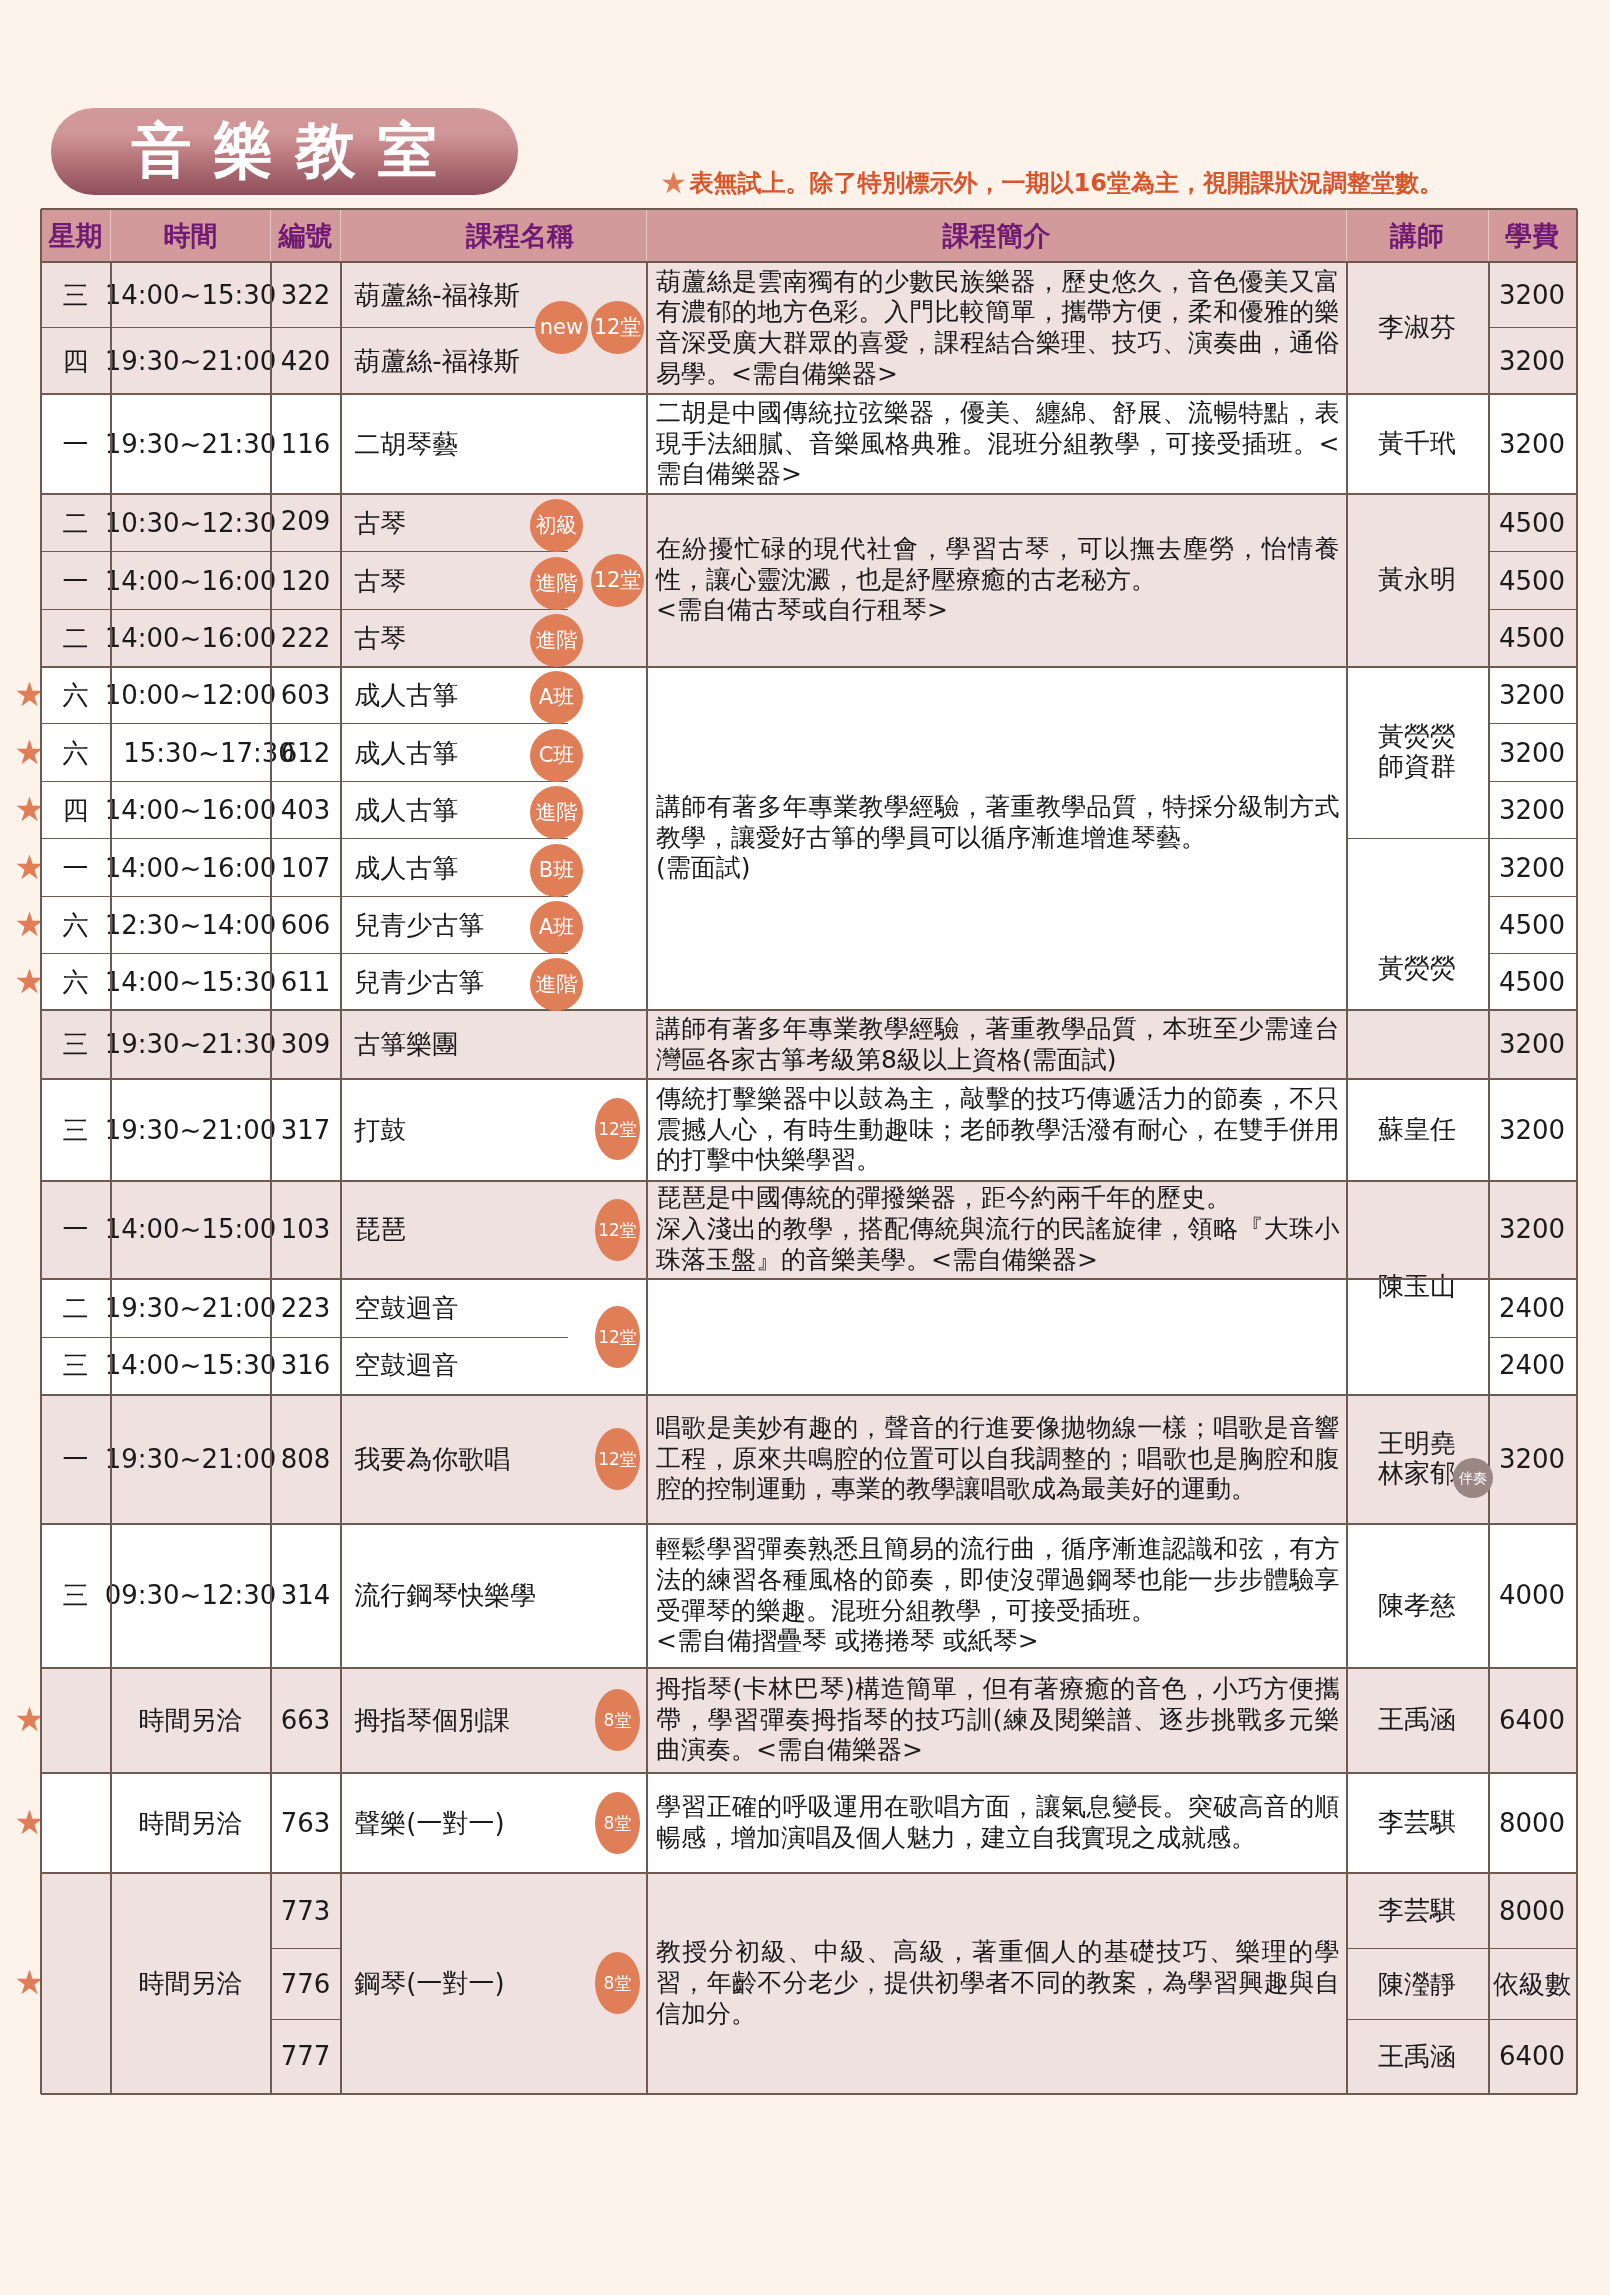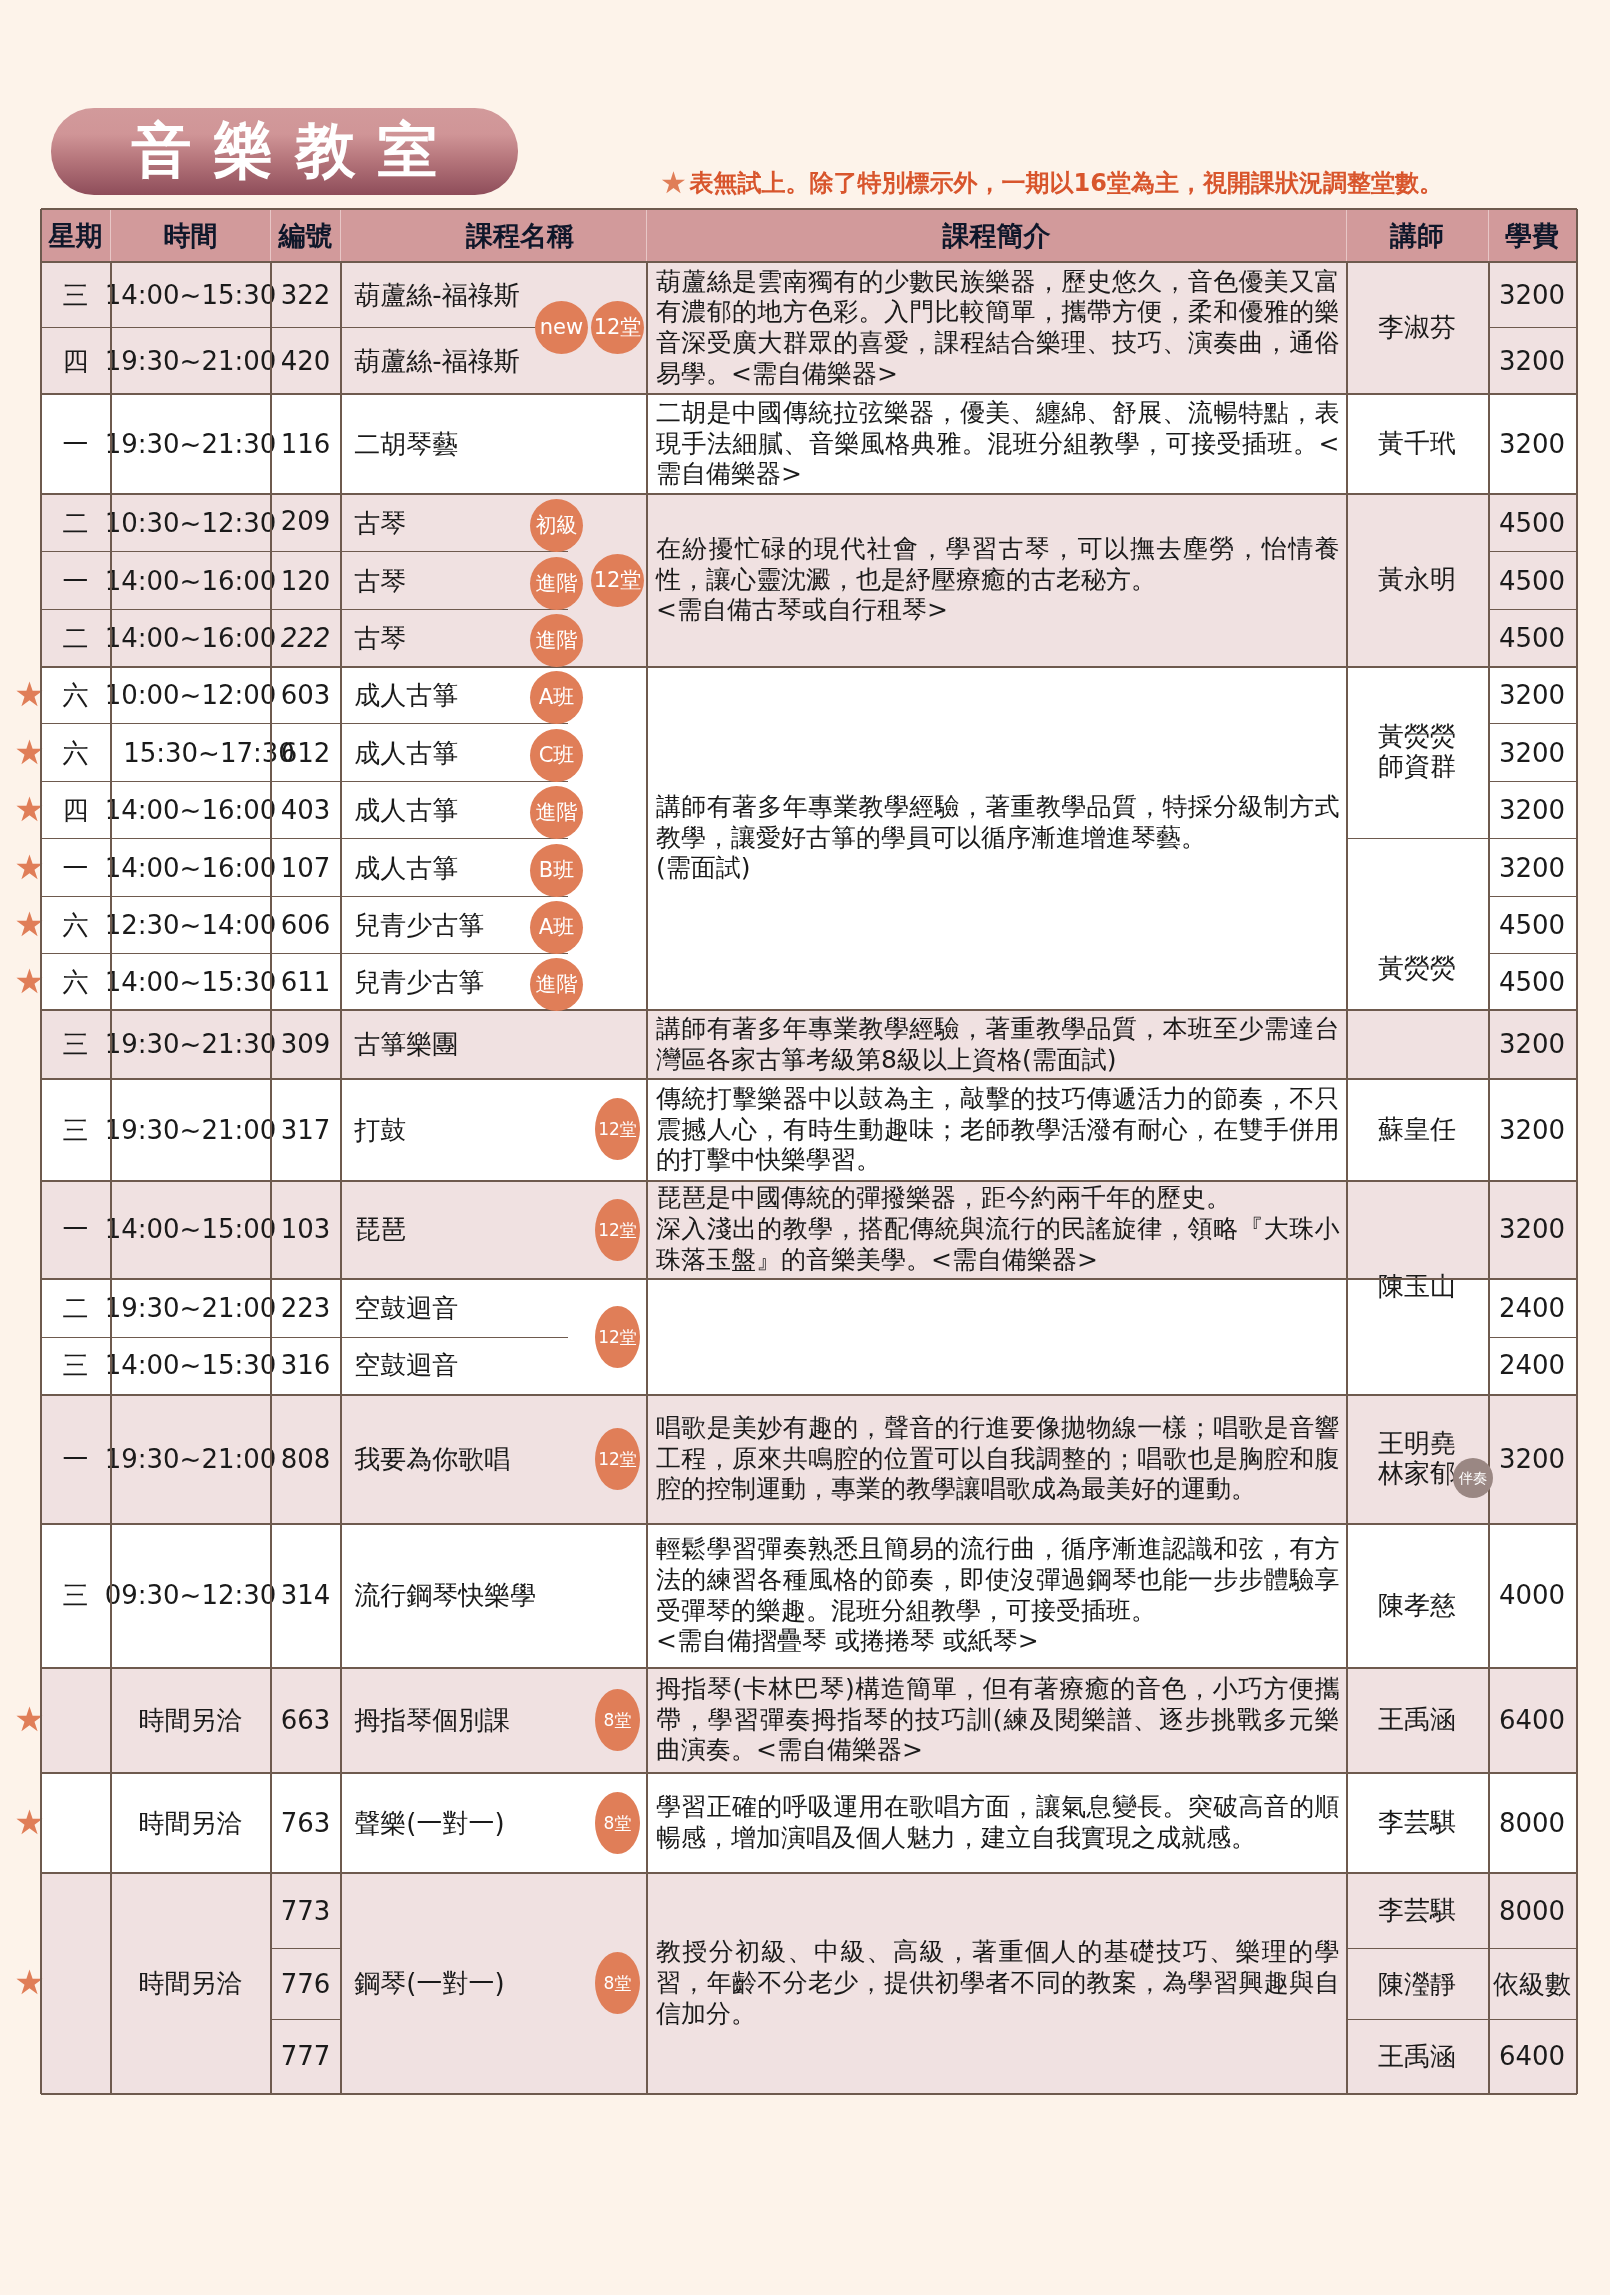--- a/index.html
+++ b/index.html
@@ -9,21 +9,21 @@
        background:linear-gradient(180deg,#D29A9B 0%,#D09597 30%,#B5757B 60%,#8E4D5A 100%);
        display:flex;align-items:center;justify-content:center;}
   .title-pill span{color:#fff;font-size:60px;font-weight:bold;letter-spacing:22px;margin-left:22px;}
   .note{position:absolute;left:660px;top:165px;font-size:24px;font-weight:bold;color:#D8552C;white-space:nowrap;display:flex;align-items:center;}
   .note .star{color:#E07E58;font-size:30px;margin-right:2.6px;}
   .tbl{position:absolute;left:0;top:0;width:1610px;height:2295px;}
   .cell{position:absolute;box-sizing:border-box;display:flex;align-items:center;justify-content:center;
         font-size:26px;line-height:1.25;}
   .bg-pink{background:#F0E1E1;}
   .bg-white{background:#FFFFFF;}
-  .hdr{background:#D29A9B;color:#0f172a;font-weight:bold;font-size:27px;}
+  .hdr{background:#D29A9B;color:#701a75;font-weight:bold;font-size:27px;}
   .hline{position:absolute;height:1.9px;background:#6E5A4E;}
   .hline.thin{height:1.3px;}
   .vline{position:absolute;width:1.9px;background:#6E5A4E;}
   .vline.hdrsep{background:#E8C7C7;width:1.3px;}
   .left{justify-content:flex-start;padding-left:14.3px;}
   .desc{justify-content:flex-start;align-items:center;padding:0 6.5px 0 9px;font-size:25px;line-height:1.23;text-align:justify;}
   .badge{position:absolute;width:53px;height:53px;border-radius:50%;background:#E07E58;color:#fff;
          display:flex;align-items:center;justify-content:center;font-size:21px;line-height:1;white-space:nowrap;}
   .badge.sm{width:45px;height:62px;border-radius:50%;font-size:17px;}
   .badge.gray{background:#9A8783;width:40px;height:40px;font-size:14.3px;}
@@ -94,21 +94,21 @@
     <div class="cell " style="left: 271px; top: 494px; width: 69px; height: 54px; white-space: pre-line;">209</div>
     <div class="cell fee" style="left: 1488px; top: 494px; width: 88px; height: 58px; white-space: pre-line;">4500</div>
     <div class="cell " style="left: 41px; top: 552px; width: 69px; height: 58px; white-space: pre-line;">一</div>
     <div class="cell " style="left: 110px; top: 552px; width: 161px; height: 58px; white-space: pre-line;">14:00~16:00</div>
     <div class="cell left" style="left: 340px; top: 552px; width: 307px; height: 58px; white-space: pre-line;">古琴</div>
     <div class="cell " style="left: 271px; top: 552px; width: 69px; height: 58px; white-space: pre-line;">120</div>
     <div class="cell fee" style="left: 1488px; top: 552px; width: 88px; height: 58px; white-space: pre-line;">4500</div>
     <div class="cell " style="left: 41px; top: 610px; width: 69px; height: 56px; white-space: pre-line;">二</div>
     <div class="cell " style="left: 110px; top: 610px; width: 161px; height: 56px; white-space: pre-line;">14:00~16:00</div>
     <div class="cell left" style="left: 340px; top: 610px; width: 307px; height: 56px; white-space: pre-line;">古琴</div>
-    <div class="cell " style="left: 271px; top: 610px; width: 69px; height: 56px; white-space: pre-line; font-style: italic;">222</div>
+    <div class="cell " style="left: 271px; top: 610px; width: 69px; height: 56px; white-space: pre-line;">222</div>
     <div class="cell fee" style="left: 1488px; top: 610px; width: 88px; height: 56px; white-space: pre-line;">4500</div>
     <div class="cell " style="left: 41px; top: 666px; width: 69px; height: 58px; white-space: pre-line;">六</div>
     <div class="cell " style="left: 110px; top: 666px; width: 161px; height: 58px; white-space: pre-line;">10:00~12:00</div>
     <div class="cell left" style="left: 340px; top: 666px; width: 307px; height: 58px; white-space: pre-line;">成人古箏</div>
     <div class="cell " style="left: 271px; top: 666px; width: 69px; height: 58px; white-space: pre-line;">603</div>
     <div class="cell fee" style="left: 1488px; top: 666px; width: 88px; height: 58px; white-space: pre-line;">3200</div>
     <div class="lstar" style="left: 14.3px; top: 677px;">★</div>
     <div class="cell " style="left: 41px; top: 724px; width: 69px; height: 58px; white-space: pre-line;">六</div>
     <div class="cell " style="left: 110px; top: 724px; width: 161px; height: 58px; white-space: pre-line; padding-left: 37px;">15:30~17:30</div>
     <div class="cell left" style="left: 340px; top: 724px; width: 307px; height: 58px; white-space: pre-line;">成人古箏</div>

